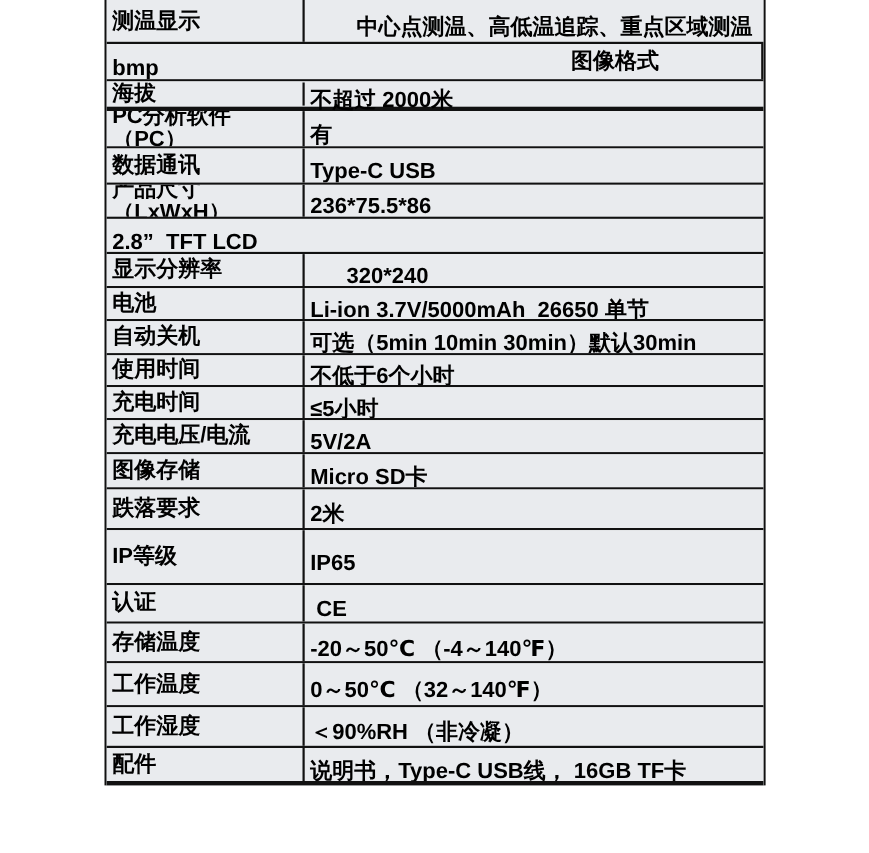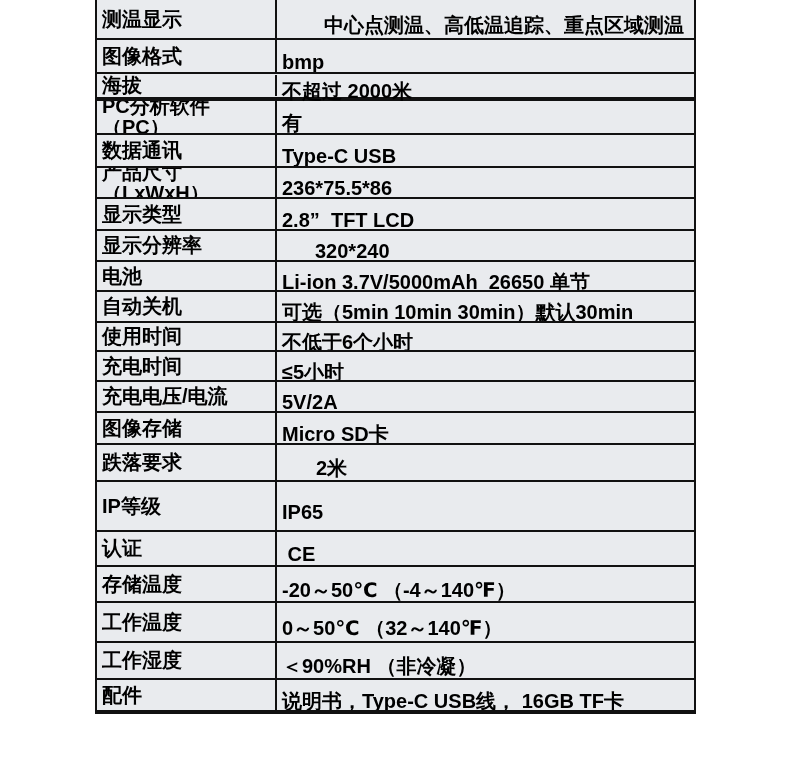--- a/index.html
+++ b/index.html
@@ -55,22 +55,22 @@
 </head>
 <body>
 
 <div class="spec-table" id="spec-table">
   <div class="spec-row" style="height: 40px; gap: 42px;">
     <div class="cell label-cell">测温显示</div>
     <div class="cell value-cell">中心点测温、高低温追踪、重点区域测温</div>
   </div>
 
   <div class="spec-row" style="height: 34px;">
+    <div class="cell value-cell">bmp</div>
     <div class="cell label-cell">图像格式</div>
-    <div class="cell value-cell">bmp</div>
   </div>
 
   <div class="spec-row thick" style="height: 27px; align-items: center;">
     <div class="cell label-cell">海拔</div>
     <div class="cell value-cell">不超过 2000米</div>
   </div>
 
   <div class="spec-row" style="height: 34px;">
     <div class="cell label-cell">PC分析软件（PC）</div>
     <div class="cell value-cell">有</div>
@@ -80,21 +80,20 @@
     <div class="cell label-cell">数据通讯</div>
     <div class="cell value-cell">Type-C USB</div>
   </div>
 
   <div class="spec-row" style="height: 31px;">
     <div class="cell label-cell">产品尺寸（LxWxH）</div>
     <div class="cell value-cell">236*75.5*86</div>
   </div>
 
   <div class="spec-row" style="height: 32px;">
-    <div class="cell label-cell">显示类型</div>
     <div class="cell value-cell">2.8”  TFT LCD</div>
   </div>
 
   <div class="spec-row" style="height: 31px; gap: 33px;">
     <div class="cell label-cell">显示分辨率</div>
     <div class="cell value-cell">320*240</div>
   </div>
 
   <div class="spec-row" style="height: 30px;">
     <div class="cell label-cell">电池</div>
@@ -119,21 +118,21 @@
   <div class="spec-row" style="height: 31px;">
     <div class="cell label-cell">充电电压/电流</div>
     <div class="cell value-cell">5V/2A</div>
   </div>
 
   <div class="spec-row" style="height: 32px;">
     <div class="cell label-cell">图像存储</div>
     <div class="cell value-cell">Micro SD卡</div>
   </div>
 
-  <div class="spec-row" style="height: 37px; gap: 34px;">
+  <div class="spec-row" style="height: 37px;">
     <div class="cell label-cell">跌落要求</div>
     <div class="cell value-cell">2米</div>
   </div>
 
   <div class="spec-row" style="height: 50px;">
     <div class="cell label-cell">IP等级</div>
     <div class="cell value-cell">IP65</div>
   </div>
 
   <div class="spec-row" style="height: 35px;">

